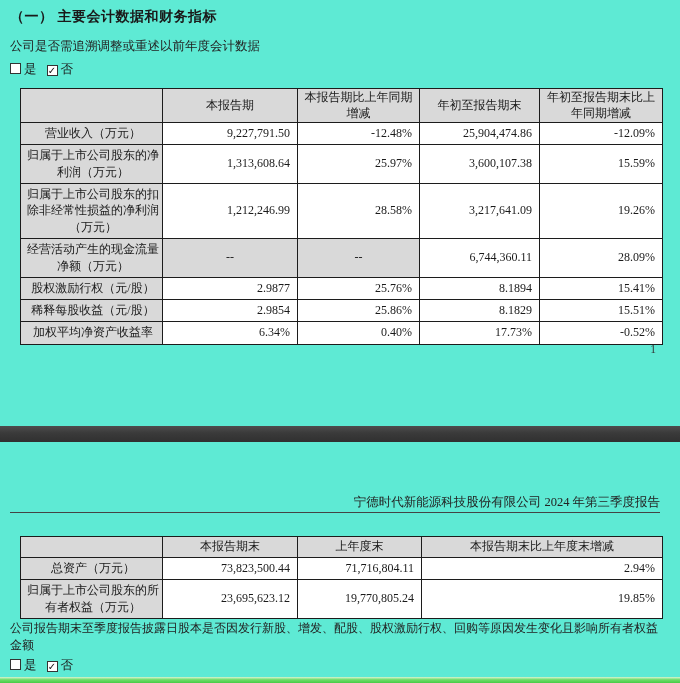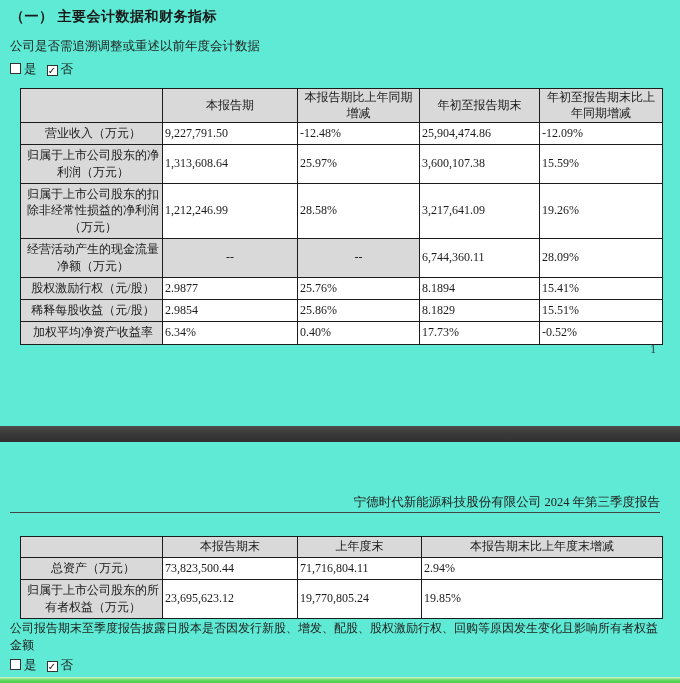--- a/index.html
+++ b/index.html
@@ -35,21 +35,21 @@
   .t1 { top:88px; width:642px; }
   .t2 { top:536px; width:642px;border-radius:10px; }
   td, th {
     border:1px solid #1c1c1c;
     font-weight:normal;
     vertical-align:middle;
     overflow:hidden;
   }
   th { background:#d9d9d9; text-align:center; padding:1px 4px; line-height:1.3; }
   td.lbl { background:#d9d9d9; text-align:center; padding:2px 3px 2px 6px; line-height:1.4; }
-  td.num { background:#fff; padding:2px 7px 2px 2px; }
+  td.num { background:#fff; text-align:right; padding:2px 7px 2px 2px; }
   td.dash { background:#d9d9d9; text-align:center; padding:2px; }
   .pagenum { position:absolute; top:343px; right:24px; font-size:11.5px; color:#333; }
   .pagebreak {
     position:absolute; top:426px; left:0; width:680px; height:16px;
     background:linear-gradient(180deg,#4d4d4d 0%,#3a3a3a 45%,#303030 100%);
   }
   .report-header {
     position:absolute; top:494px; right:20px;
     font-size:12.5px; color:#222;
   }

